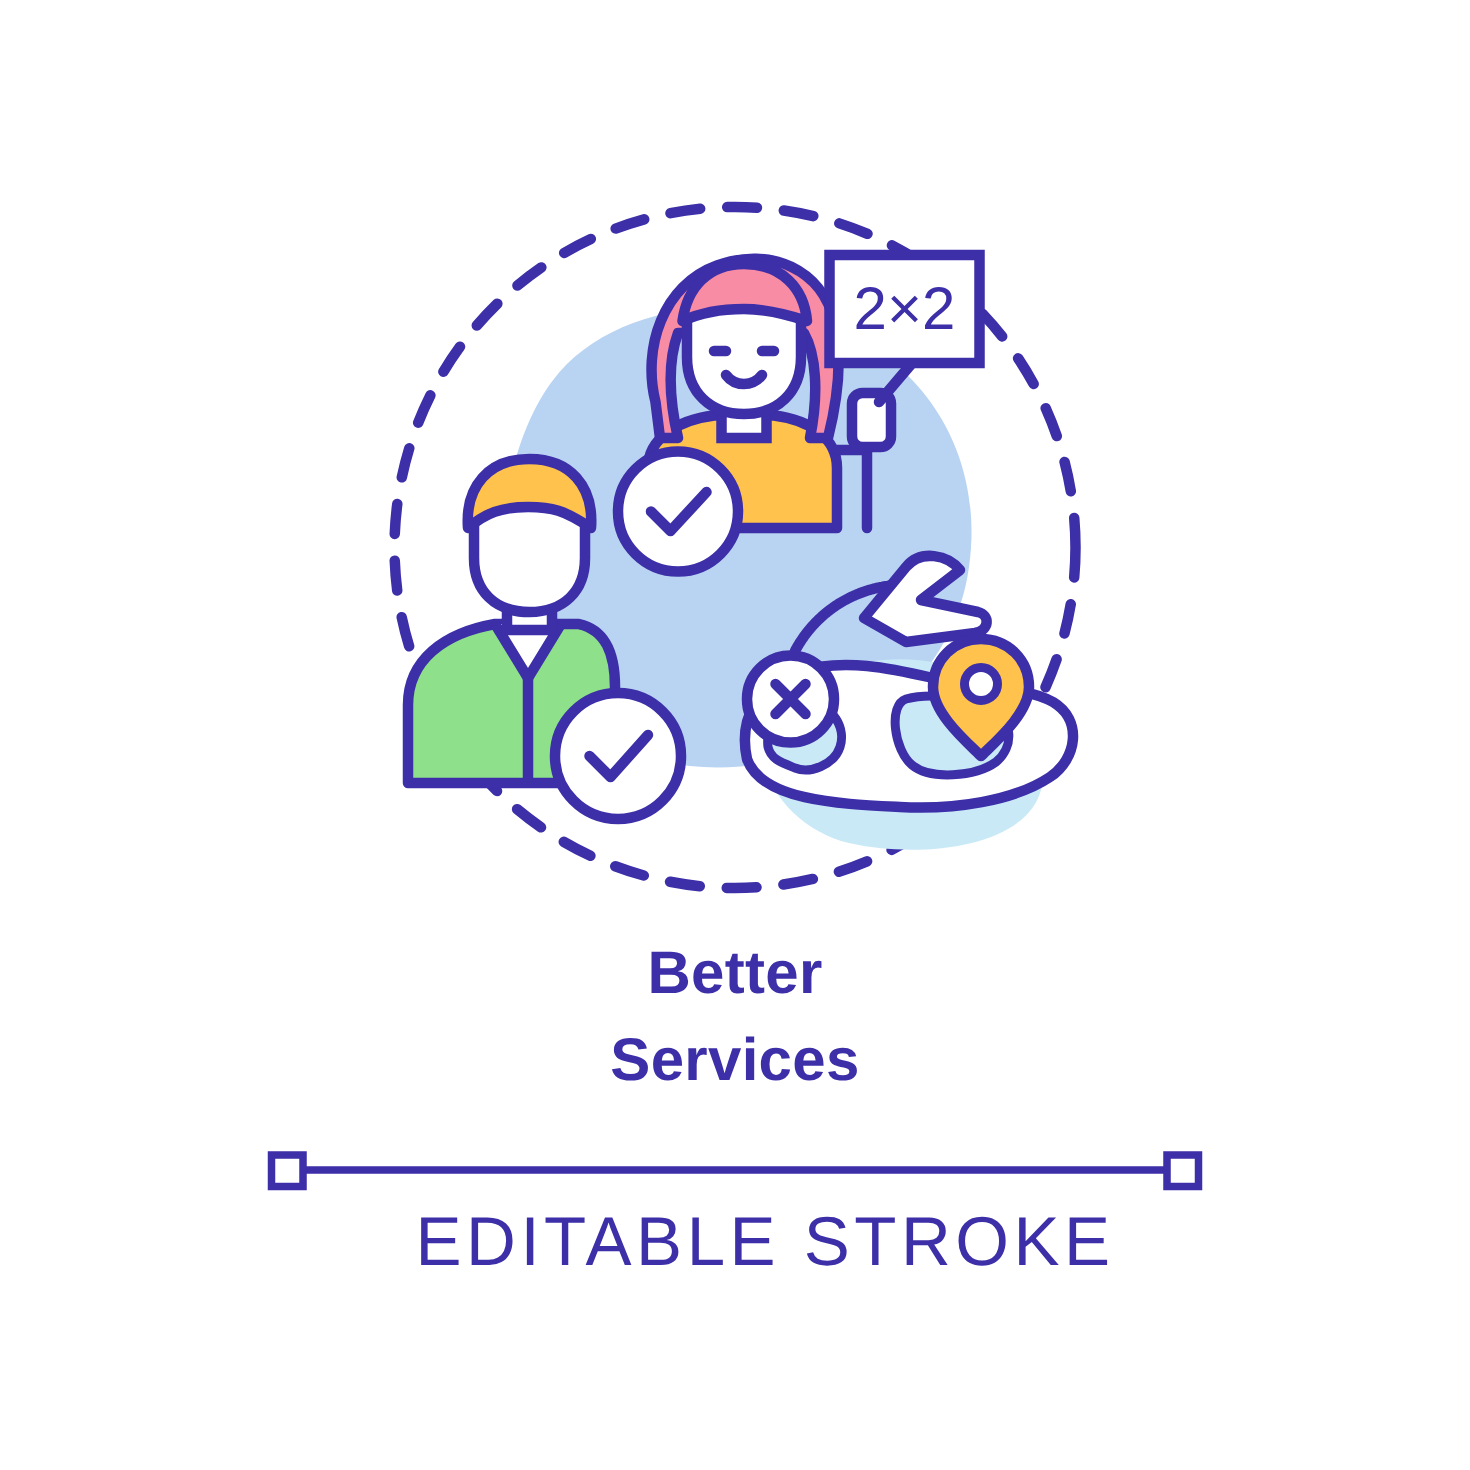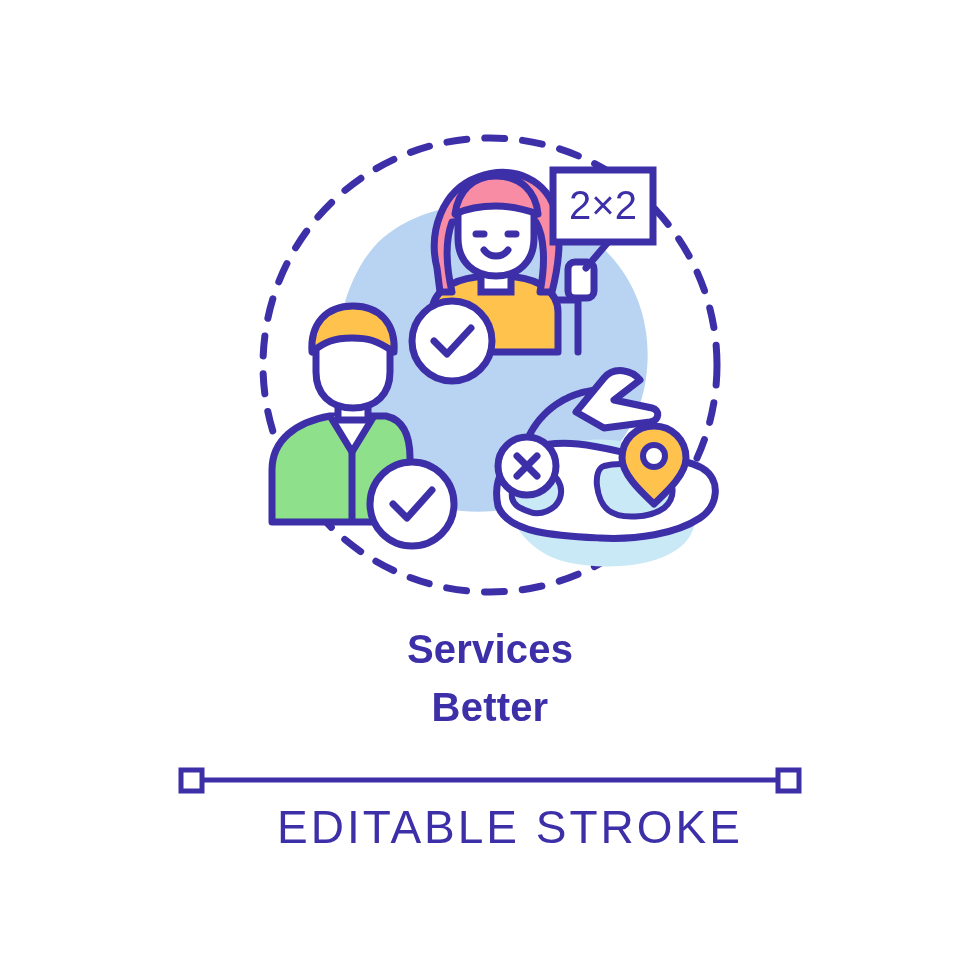--- a/index.html
+++ b/index.html
@@ -137,22 +137,22 @@
       <circle cx="527" cy="466" r="29" fill="#ffffff" stroke="#3c2fa8" stroke-width="7"></circle>
       <path d="M517 456 L537 476 M537 456 L517 476" stroke="#3c2fa8" stroke-width="7" stroke-linecap="round"></path>
 
       <path d="M654 426 C672 426 686 440 686 458 C686 476 662 496 654 504
                C646 496 622 476 622 458 C622 440 636 426 654 426 Z" fill="#ffc24d" stroke="#3c2fa8" stroke-width="7" stroke-linejoin="round"></path>
       <circle cx="654" cy="456" r="11" fill="#ffffff" stroke="#3c2fa8" stroke-width="6"></circle>
     </svg>
   </div>
 
   <div class="concept-title">
+    <span class="line">Better</span>
     <span class="line">Services</span>
-    <span class="line">Better</span>
   </div>
 
   <div class="rule-area">
     <svg width="980" height="60" viewBox="0 0 980 60" xmlns="http://www.w3.org/2000/svg">
       <line x1="198" y1="25" x2="782" y2="25" stroke="#3c2fa8" stroke-width="5"></line>
       <rect x="181" y="15" width="21" height="21" fill="#ffffff" stroke="#3c2fa8" stroke-width="5"></rect>
       <rect x="778" y="15" width="21" height="21" fill="#ffffff" stroke="#3c2fa8" stroke-width="5"></rect>
     </svg>
   </div>
 

